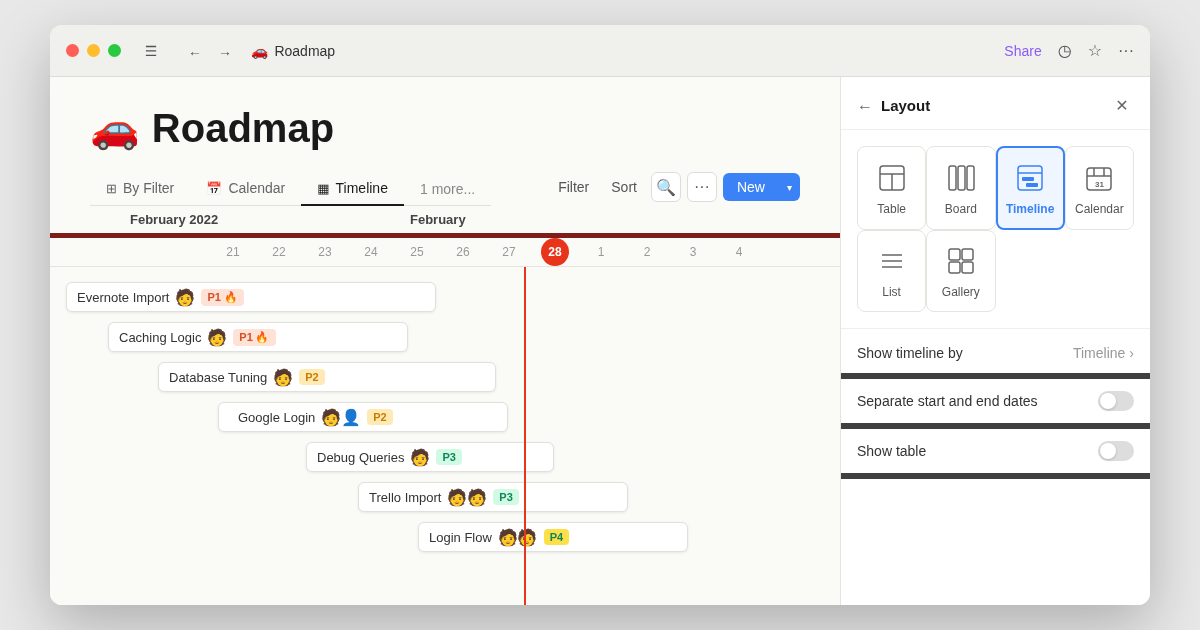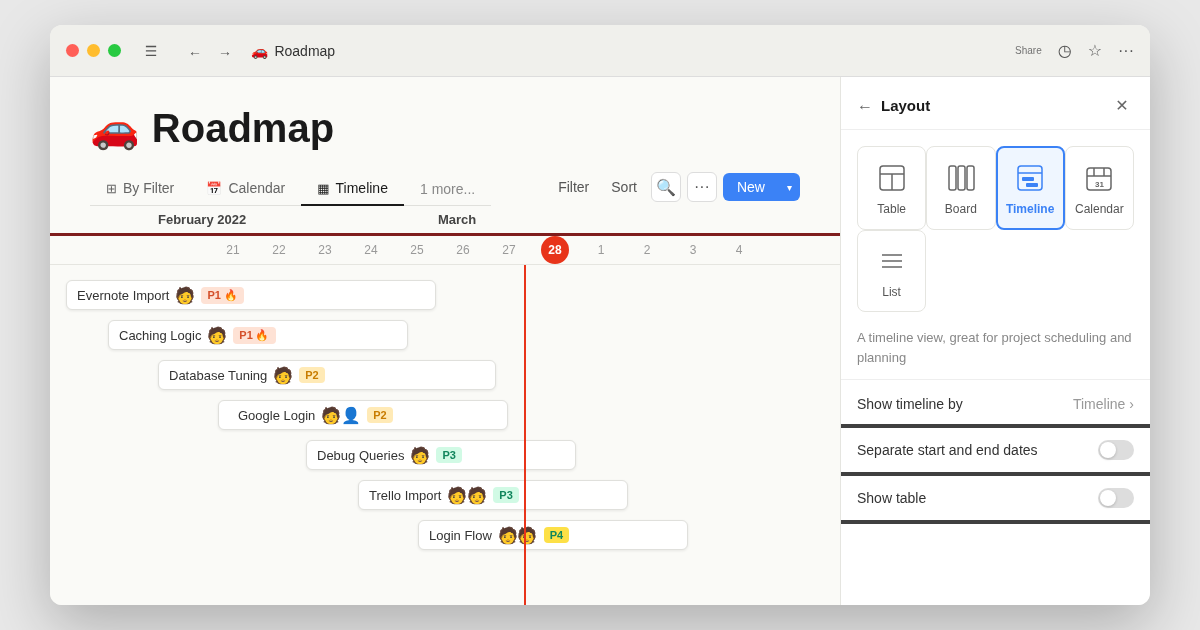--- a/index.html
+++ b/index.html
@@ -71,22 +71,22 @@
       gap: 6px;
       flex: 1;
     }
     .titlebar-right {
       display: flex;
       align-items: center;
       gap: 16px;
       margin-left: auto;
     }
     .share-btn {
-      font-size: 10px;
-      color: #737373;
+      font-size: 14px;
+      color: #8b5cf6;
       font-weight: 500;
       cursor: pointer;
     }
     .titlebar-icon-btn {
       color: #555;
       font-size: 16px;
       cursor: pointer;
     }
     
     .content {
@@ -206,23 +206,23 @@
       flex: 1;
       overflow: hidden;
       position: relative;
       display: flex;
       flex-direction: column;
     }
     
     .timeline-header {
       display: flex;
       align-items: center;
-      padding: 0 0 0 108px;
+      padding: 0 0 0 80px;
       background: #fafaf7;
-      border-bottom: 3px solid #7f1d1d;
+      border-bottom: 5px solid #7f1d1d;
       flex-shrink: 0;
     }
     .month-label {
       font-size: 13px;
       font-weight: 600;
       color: #444;
       padding: 6px 0;
     }
     .feb-label { width: 220px; }
     .mar-label { padding-left: 60px; }
@@ -390,21 +390,21 @@
     .panel-divider {
       height: 1px;
       background: #eee;
       margin: 0 0 4px;
     }
     .panel-row {
       display: flex;
       align-items: center;
       justify-content: space-between;
       padding: 12px 16px;
-      border-bottom: 4px solid #404040;
+      border-bottom: 6px solid #404040;
     }
     .panel-row-label {
       font-size: 14px;
       color: #333;
     }
     .panel-row-value {
       display: flex;
       align-items: center;
       gap: 4px;
       font-size: 14px;
@@ -498,21 +498,21 @@
             </div>
           </div>
         </div>
       </div>
 
       <div class="timeline-area">
 
         <div class="timeline-header">
           <div style="display:flex; align-items:center; gap:0;">
             <div class="month-label feb-label">February 2022</div>
-            <div class="month-label mar-label">March</div>
+            <div class="month-label mar-label">February</div>
           </div>
         </div>
 
         <div class="date-row">
           <div class="date-cell">21</div>
           <div class="date-cell">22</div>
           <div class="date-cell">23</div>
           <div class="date-cell">24</div>
           <div class="date-cell">25</div>
           <div class="date-cell">26</div>
@@ -554,21 +554,21 @@
 
           <div class="task-row">
             <div class="task-bar" style="margin-left: 160px; width: 290px; padding-left: 19px;">
               <span>Google Login</span>
               <span class="avatar">🧑👤</span>
               <span class="priority-badge p2">P2</span>
             </div>
           </div>
 
           <div class="task-row">
-            <div class="task-bar" style="margin-left: 248px; width: 270px;">
+            <div class="task-bar" style="margin-left: 248px; width: 248px;">
               <span>Debug Queries</span>
               <span class="avatar">🧑</span>
               <span class="priority-badge p3">P3</span>
             </div>
           </div>
 
           <div class="task-row">
             <div class="task-bar" style="margin-left: 300px; width: 270px;">
               <span>Trello Import</span>
               <span class="avatar">🧑🧑</span>
@@ -643,23 +643,33 @@
         <div class="layout-option">
           <div class="icon-box">
             <svg width="28" height="28" viewBox="0 0 28 28" fill="none">
               <line x1="4" y1="8" x2="24" y2="8" stroke="#666" stroke-width="1.5"></line>
               <line x1="4" y1="14" x2="24" y2="14" stroke="#666" stroke-width="1.5"></line>
               <line x1="4" y1="20" x2="24" y2="20" stroke="#666" stroke-width="1.5"></line>
             </svg>
           </div>
           <span class="label">List</span>
         </div>
+        <div class="layout-option">
+          <div class="icon-box">
+            <svg width="28" height="28" viewBox="0 0 28 28" fill="none">
+              <rect x="2" y="2" width="11" height="11" rx="2" stroke="#666" stroke-width="1.5"></rect>
+              <rect x="15" y="2" width="11" height="11" rx="2" stroke="#666" stroke-width="1.5"></rect>
+              <rect x="2" y="15" width="11" height="11" rx="2" stroke="#666" stroke-width="1.5"></rect>
+              <rect x="15" y="15" width="11" height="11" rx="2" stroke="#666" stroke-width="1.5"></rect>
+            </svg>
+          </div>
+          <span class="label">Gallery</span>
+        </div>
       </div>
 
-      <div class="panel-description">A timeline view, great for project scheduling and planning</div>
 
       <div class="panel-divider"></div>
 
       <div class="panel-row">
         <span class="panel-row-label">Show timeline by</span>
         <div class="panel-row-value">
           <span>Timeline</span>
           <span>›</span>
         </div>
       </div>

